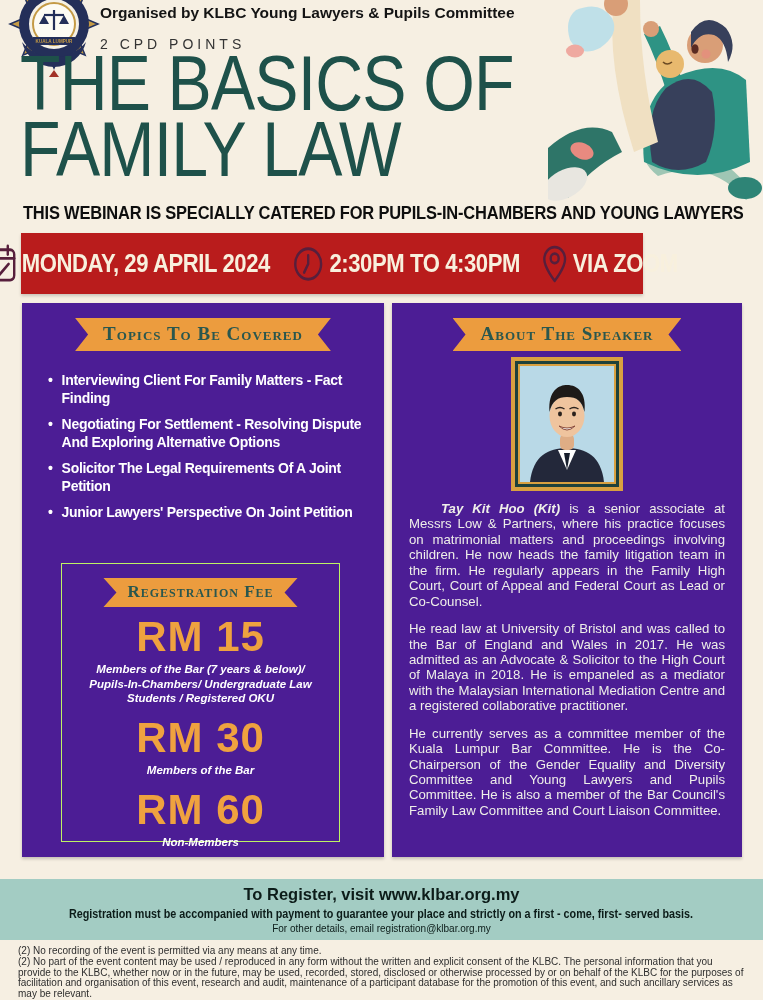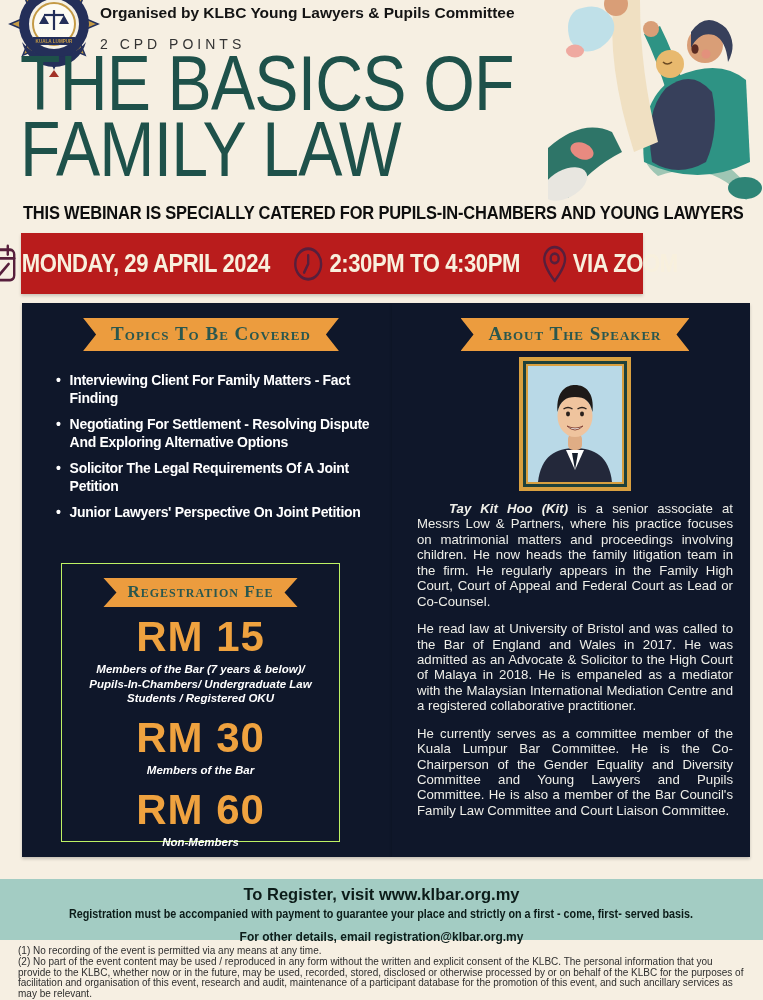--- a/index.html
+++ b/index.html
@@ -36,23 +36,22 @@
     display:flex; align-items:center; gap:26px; white-space:nowrap;
     transform:scaleX(0.85); transform-origin:center;
   }
   .event-item { display:flex; align-items:center; gap:6px; }
   .event-label { color:#F8F0DD; font-weight:bold; font-size:26px; letter-spacing:-0.5px; }
   .ebar-icon { flex:0 0 auto; }
   .ebar-icon svg { display:block; }
 
   
   .panel {
-    position:absolute; top:303px; height:554px; background:#0f172a;
+    position:absolute; top:303px; height:554px; background:#4c1d95;
     box-shadow:0 2px 3px rgba(0,0,0,0.2);
-    padding-left:8px;
   }
   .panel-left  { left:22px;  width:362px; }
   .panel-right { left:392px; width:350px; }
 
   .ribbon-row { text-align:center; margin-top:15px; }
   .ribbon {
     display:inline-block; background:#EC9C3E; color:#2A574E;
     font-family:"Liberation Serif", serif; font-variant:small-caps; font-weight:bold;
     font-size:19px; letter-spacing:1px; padding:5px 28px 6px;
     clip-path:polygon(0 0, 100% 0, calc(100% - 13px) 50%, 100% 100%, 0 100%, 13px 50%);
@@ -95,21 +94,21 @@
   .register-band {
     position:absolute; left:0; top:879px; width:763px; height:61px;
     background:#A3CCC3; text-align:center; color:#0C1C19;
   }
   .reg-line1 { margin-top:6px; font-size:16.5px; font-weight:bold; }
   .reg-line2-wrap, .reg-line3-wrap { width:763px; text-align:center; }
   .reg-line2 {
     display:inline-block; font-size:13px; font-weight:bold; white-space:nowrap;
     transform:scaleX(0.83); transform-origin:center; margin-top:2px;
   }
-  .reg-line3 { font-size:12px; font-weight:bold; margin-top:8px; }
+  .reg-line3 { font-size:10px; font-weight:normal; margin-top:1px; }
 
   
   .footnotes {
     position:absolute; left:18px; top:946px; width:728px;
     font-size:10px; line-height:10.8px; color:#2E2E2E; letter-spacing:0;
   }
   .footnotes p { margin:0; }
 </style>
 </head>
 <body>
@@ -273,17 +272,17 @@
     </div>
   </div>
 
   <div class="register-band">
     <div class="reg-line1">To Register, visit www.klbar.org.my</div>
     <div class="reg-line2-wrap"><span class="reg-line2">Registration must be accompanied with payment  to guarantee your  place and strictly on a first - come,  first- served basis.</span></div>
     <div class="reg-line3">For other details, email registration@klbar.org.my</div>
   </div>
 
   <div class="footnotes">
-    <p>(1) No recording of the event is permitted via any means at any time.</p>
+    <p>(2) No recording of the event is permitted via any means at any time.</p>
     <p>(2) No part of the event content may be used / reproduced in any form without the written and explicit consent of the KLBC. The personal information that you provide to the KLBC, whether now or in the future, may be used, recorded, stored, disclosed or otherwise processed by or on behalf of the KLBC for the purposes of facilitation and organisation of this event, research and audit, maintenance of a participant database for the promotion of this event, and such ancillary services as may be relevant.</p>
   </div>
 
 </div>
 
 </body></html>

